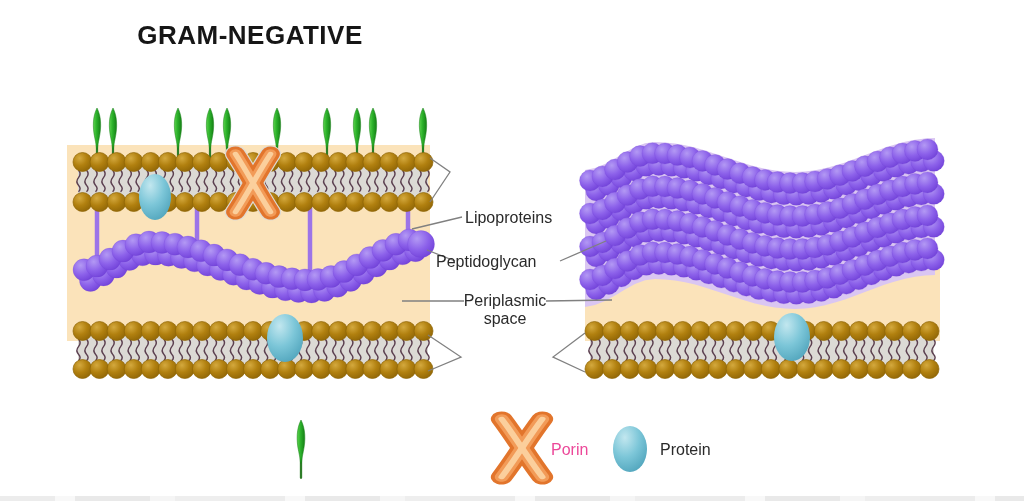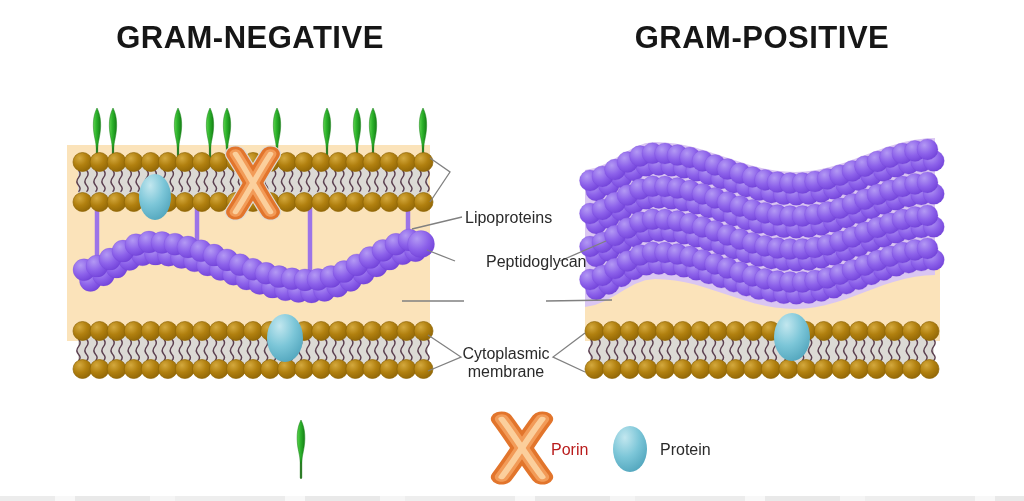--- a/index.html
+++ b/index.html
@@ -3,29 +3,29 @@
 <meta charset="utf-8">
 <style>
   html,body{margin:0;padding:0;background:#fff;}
   .canvas{
     position:relative;width:1024px;height:501px;background:#fff;overflow:hidden;
     font-family:"Liberation Sans","DejaVu Sans",sans-serif;
   }
   svg{position:absolute;left:0;top:0;}
   .title{
     position:absolute;top:20px;width:330px;text-align:center;
-    font-size:31px;font-weight:bold;letter-spacing:.5px;white-space:nowrap;
+    font-size:26px;font-weight:bold;letter-spacing:.5px;white-space:nowrap;
   }
   .title.left{left:85px;}
   .title.right{left:597px;}
   .lbl{position:absolute;font-size:16px;line-height:18px;white-space:nowrap;}
   .lbl.block{white-space:normal;text-align:center;line-height:17.5px;}
   .lbl-outer{left:453px;top:163px;}
   .lbl-lipo{left:465px;top:209px;text-align:right;}
-  .lbl-pepti{left:486px;top:253px;}
+  .lbl-pepti{left:436px;top:253px;}
   .lbl-peri{left:455px;top:292px;width:100px;}
   .lbl-cyto{left:452px;top:345px;width:108px;}
   .lbl-leg-lps{left:321px;top:441px;}
   .lbl-leg-porin{left:551px;top:441px;}
   .lbl-leg-protein{left:660px;top:441px;}
   .bottom-strip{
     position:absolute;left:0;bottom:0;width:1024px;height:5px;
     background:repeating-linear-gradient(90deg,
       #ececec 0 55px,#f8f8f8 55px 75px,#e9e9e9 75px 150px,#f5f5f5 150px 175px,#eeeeee 175px 230px);
   }
@@ -695,23 +695,22 @@
         </radialGradient>
         <linearGradient id="leafGrad" x1="0" y1="0" x2="1" y2="0">
           <stop offset="0" stop-color="#5bd44b"></stop>
           <stop offset="45%" stop-color="#2bb02a"></stop>
           <stop offset="100%" stop-color="#157f15"></stop>
         </linearGradient>
       </defs>
     </svg>
 
   <div class="title left" style="color: rgb(22, 22, 22);">GRAM-NEGATIVE</div>
-  <div class="title right" style="color: rgb(22, 22, 22);">GRAM-POSITIVE</div>
 
   <div class="lbl lbl-lipo" style="color: rgb(42, 42, 42);">Lipoproteins</div>
   <div class="lbl lbl-pepti" style="color: rgb(42, 42, 42);">Peptidoglycan</div>
-  <div class="lbl block lbl-cyto" style="color: rgb(42, 42, 42);">Cytoplasmic membrane</div>
+  <div class="lbl block lbl-peri" style="color: rgb(42, 42, 42);">Periplasmic space</div>
 
-  <div class="lbl lbl-leg-porin" style="color: #b91c1c;">Porin</div>
+  <div class="lbl lbl-leg-porin" style="color: #ec4899;">Porin</div>
   <div class="lbl lbl-leg-protein" style="color: rgb(42, 42, 42); text-align: center;">Protein</div>
 
   <div class="bottom-strip"></div>
 </div>
 
 </body></html>

